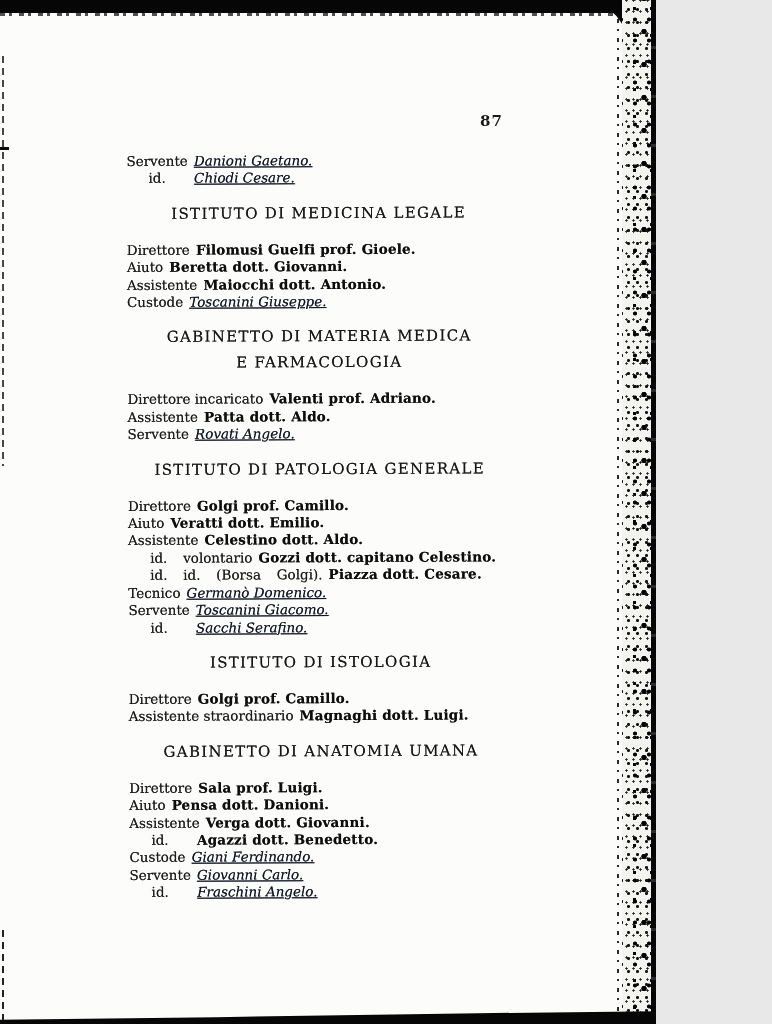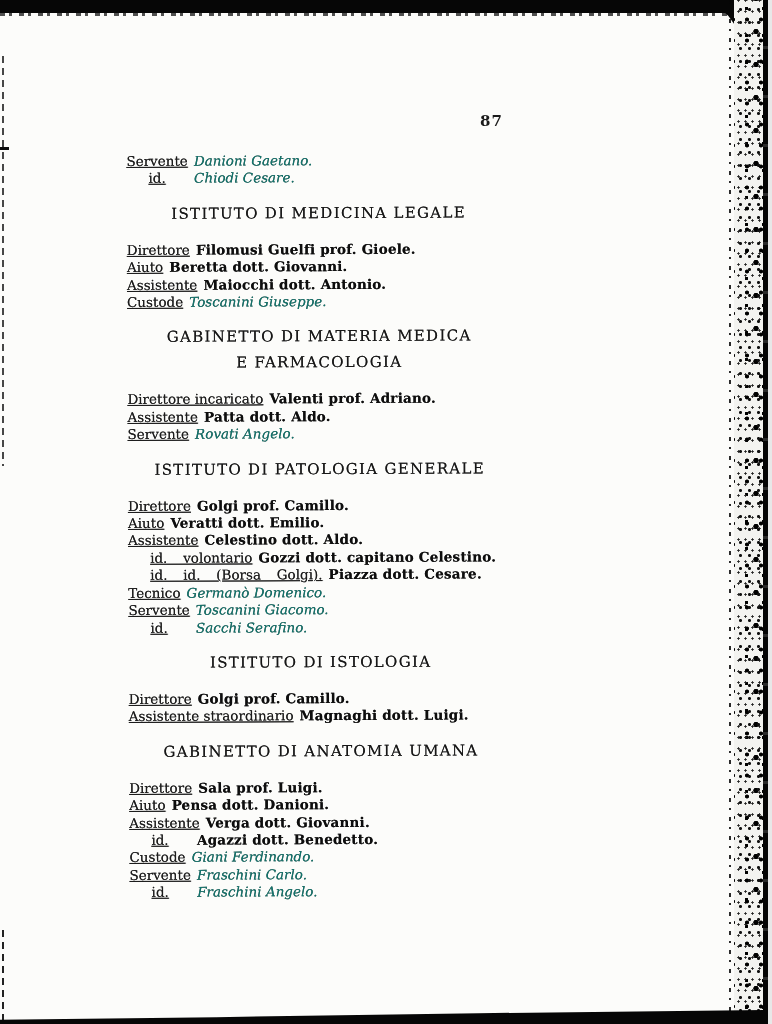--- a/index.html
+++ b/index.html
@@ -1,17 +1,17 @@
 <!DOCTYPE html>
 <html><head>
 <meta charset="utf-8">
 <style>
   html,body{margin:0;padding:0;background:#e8e8e8;}
   .scan{
-    position:relative;width:768px;height:1024px;overflow:hidden;
+    position:relative;width:656px;height:1024px;overflow:hidden;
     background:#fcfcfa;
     font-family:"DejaVu Serif","Liberation Serif",serif;
     color:#141414;
   }
   
   .top-bar{position:absolute;top:0;left:0;width:772px;height:13px;background:#060606;}
   .top-bar::after{
     content:"";position:absolute;top:13px;left:0;width:100%;height:3px;
     background:repeating-linear-gradient(90deg,#060606 0 5px,transparent 5px 9px,#060606 9px 12px,transparent 12px 19px);
     opacity:.7;
@@ -62,26 +62,26 @@
     transform:rotate(-0.25deg);
     font-size:13.5px;line-height:17.4px;
     text-shadow:0 0 .4px rgba(10,10,10,.75);
   }
   .heading{
     width:440px;margin:13px 0 15px -28px;text-align:center;
     font-size:15px;line-height:26px;letter-spacing:1.3px;color:#171717;
     white-space:nowrap;
   }
   .line{white-space:nowrap;}
-  .line .role{margin-right:.45em;color:#1c1c1c;text-decoration:underline;}
+  .line .role{margin-right:.45em;color:#1c1c1c;}
   .line.indent{padding-left:22px;}
   .line .role.gap-wide{margin-right:2.1em;text-align:center;}
   .line .role.spread{word-spacing:.85em;}
   .name.bold{font-weight:700;color:#0e0e0e;letter-spacing:.2px;}
-  .name.italic{font-style:italic;font-weight:400;color:#0f766e;}
+  .name.italic{font-style:italic;font-weight:400;color:#0f172a;text-decoration:underline;}
 </style>
 </head>
 <body>
 
 <div class="scan">
   <div class="top-bar"></div>
   <div class="corner-tr"></div>
   <div class="gutter-dotted-line"></div>
   <div class="right-band"></div>
   <div class="left-edge-line"></div>
@@ -133,19 +133,19 @@
       </section>
       <section>
         <div class="heading">
           <div>GABINETTO DI ANATOMIA UMANA</div>
         </div>
         <div class="line"><span class="role">Direttore</span><span class="name bold">Sala prof. Luigi.</span></div>
         <div class="line"><span class="role">Aiuto</span><span class="name bold">Pensa dott. Danioni.</span></div>
         <div class="line"><span class="role">Assistente</span><span class="name bold">Verga dott. Giovanni.</span></div>
         <div class="line indent"><span class="role gap-wide">id.</span><span class="name bold">Agazzi dott. Benedetto.</span></div>
         <div class="line"><span class="role">Custode</span><span class="name italic">Giani Ferdinando.</span></div>
-        <div class="line"><span class="role">Servente</span><span class="name italic">Fraschini Carlo.</span></div>
+        <div class="line"><span class="role">Servente</span><span class="name italic">Giovanni Carlo.</span></div>
         <div class="line indent"><span class="role gap-wide">id.</span><span class="name italic">Fraschini Angelo.</span></div>
       </section>
     </div>
 
   <div class="bottom-bar"></div>
 </div>
 
 </body></html>

